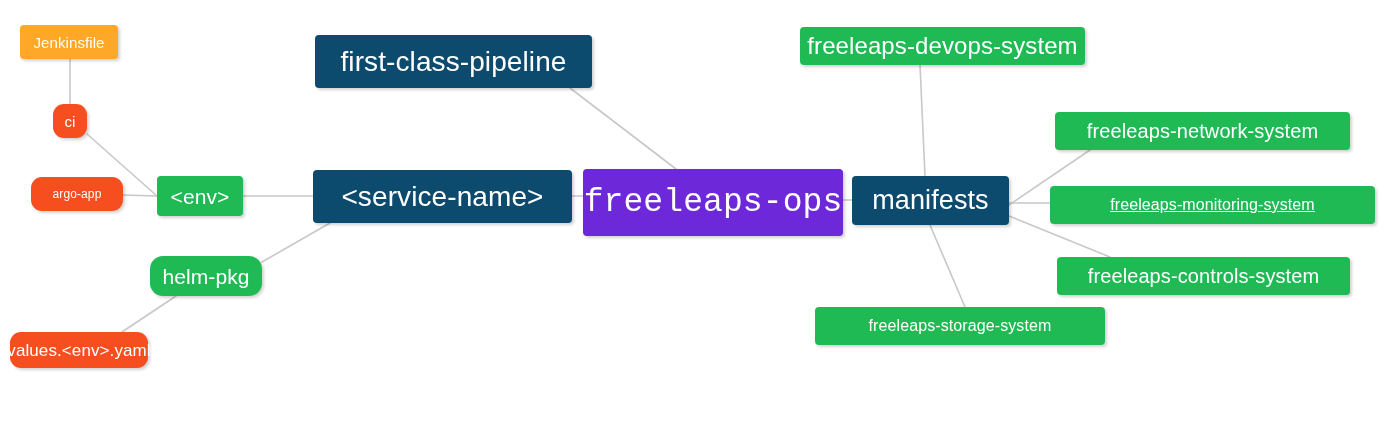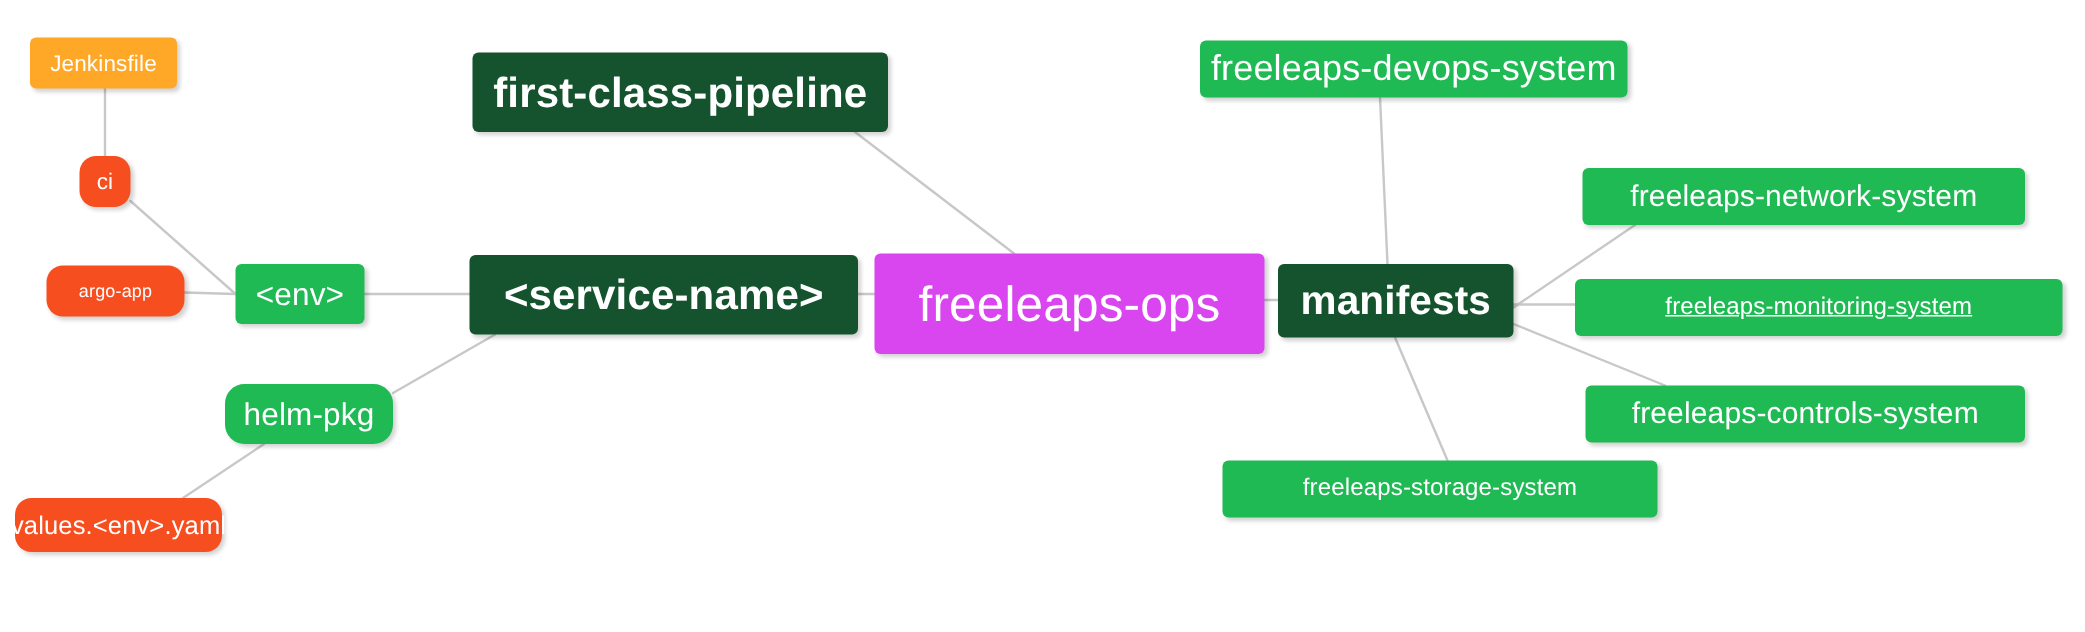--- a/index.html
+++ b/index.html
@@ -33,22 +33,22 @@
     align-items: center;
     justify-content: center;
     color: #ffffff;
     border-radius: 4px;
     white-space: nowrap;
     line-height: 1;
     letter-spacing: 0.1px;
     box-shadow: 2px 2px 3px rgba(0,0,0,0.18);
     text-rendering: optimizeLegibility;
   }
-  .n-root   { background: #d946ef; }
-  .n-blue   { background: #14532d; font-weight: bold; }
+  .n-root   { background: #6d28d9; font-family: Liberation Mono, monospace; }
+  .n-blue   { background: #0c4a6e; }
   .n-green  { background: #20ba55; }
   .n-orange { background: #ffa726; }
   .n-red    { background: #f74e20; border-radius: 11px; }
 </style>
 </head>
 <body>
 
 <div id="mindmap">
   <svg id="edge-layer" viewBox="0 0 1390 421" width="1390" height="421">
       <line x1="70" y1="59" x2="70" y2="104" stroke="#c8c8c8" stroke-width="1.6" stroke-linecap="round"></line>

